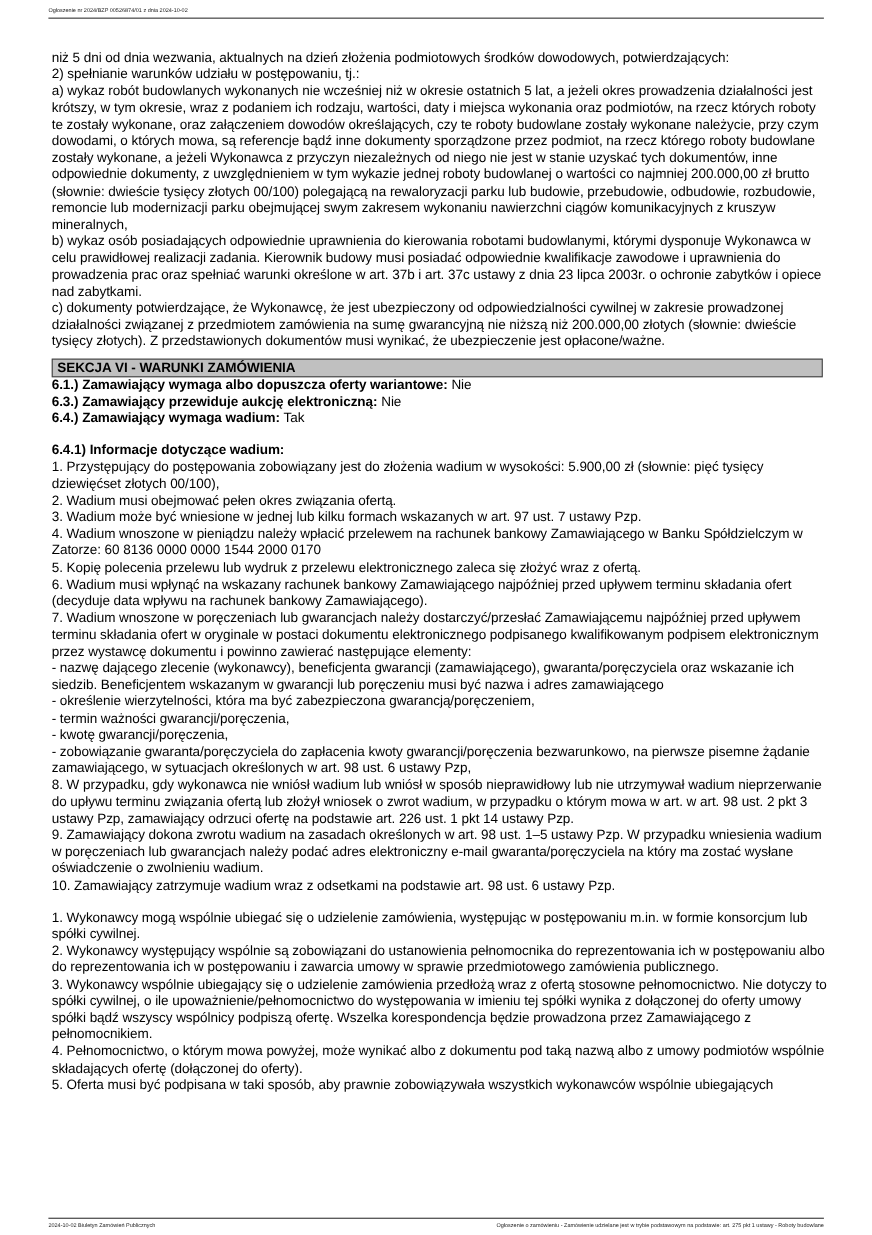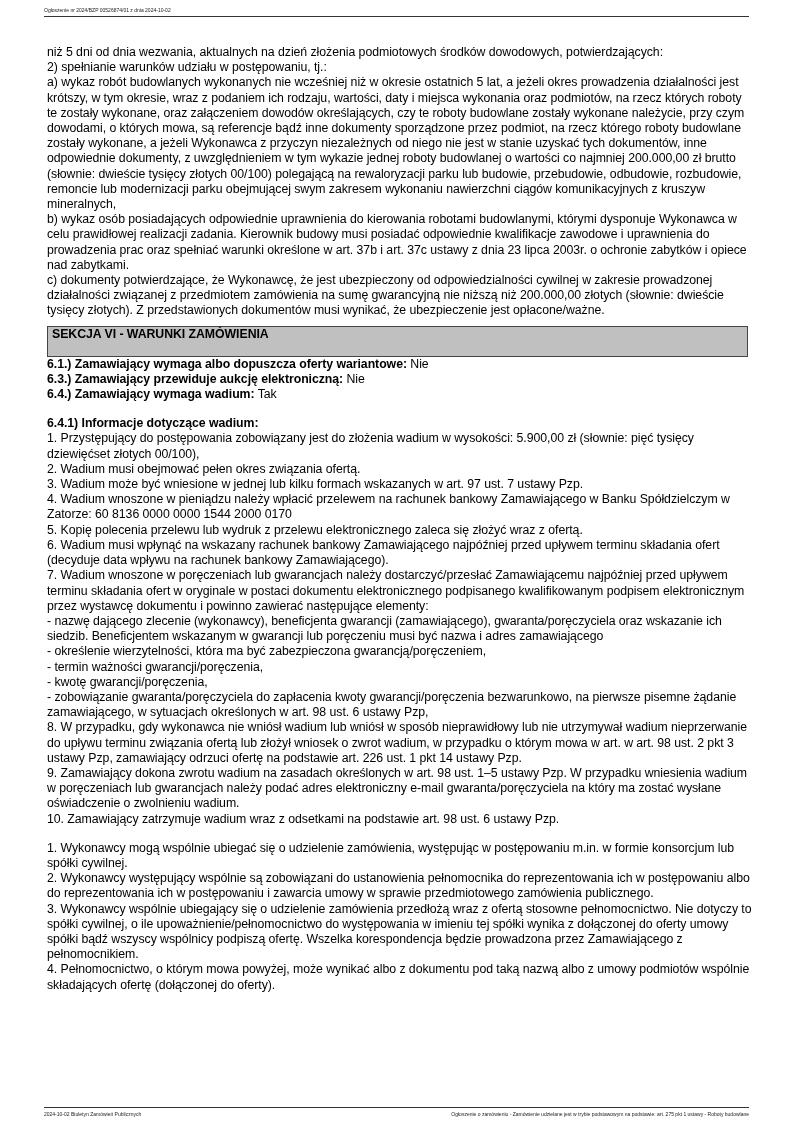--- a/index.html
+++ b/index.html
@@ -20,21 +20,21 @@
 
     .content {
       position: absolute; left: 47px; top: 45px; width: 705px;
       font-size: 12.3px; line-height: 15.2px; letter-spacing: -0.05px;
     }
     .content p { margin: 0; }
     .content .block { margin: 0; }
 
     .section-header {
       margin-top: 7px;
-      width: 701px; height: 31px;
+      width: 701px; height: 17px;
       background: #c0c0c0; border: 1px solid #444;
       font-weight: bold; font-size: 12.3px; line-height: 15px;
       padding-left: 4px;
     }
 
     .q { margin-top: 14px; }
     .q b { font-weight: bold; }
     .q-first { margin-top: 16px; }
   </style>
 </head>
@@ -83,19 +83,20 @@
     <p>9. Zamawiający dokona zwrotu wadium na zasadach określonych w art. 98 ust. 1–5 ustawy Pzp. W przypadku wniesienia wadium w poręczeniach lub gwarancjach należy podać adres elektroniczny e-mail gwaranta/poręczyciela na który ma zostać wysłane oświadczenie o zwolnieniu wadium.</p>
     <p>10. Zamawiający zatrzymuje wadium wraz z odsetkami na podstawie art. 98 ust. 6 ustawy Pzp.</p>
   </div>
 
 
   <div class="q">
     <p>1. Wykonawcy mogą wspólnie ubiegać się o udzielenie zamówienia, występując w postępowaniu m.in. w formie konsorcjum lub spółki cywilnej.</p>
     <p>2. Wykonawcy występujący wspólnie są zobowiązani do ustanowienia pełnomocnika do reprezentowania ich w postępowaniu albo do reprezentowania ich w postępowaniu i zawarcia umowy w sprawie przedmiotowego zamówienia publicznego.</p>
     <p>3. Wykonawcy wspólnie ubiegający się o udzielenie zamówienia przedłożą wraz z ofertą stosowne pełnomocnictwo. Nie dotyczy to spółki cywilnej, o ile upoważnienie/pełnomocnictwo do występowania w imieniu tej spółki wynika z dołączonej do oferty umowy spółki bądź wszyscy wspólnicy podpiszą ofertę. Wszelka korespondencja będzie prowadzona przez Zamawiającego z pełnomocnikiem.</p>
     <p>4. Pełnomocnictwo, o którym mowa powyżej, może wynikać albo z dokumentu pod taką nazwą albo z umowy podmiotów wspólnie składających ofertę (dołączonej do oferty).</p>
+    <p>5. Oferta musi być podpisana w taki sposób, aby prawnie zobowiązywała wszystkich wykonawców wspólnie ubiegających</p>
   </div>
 </div>
 
 <div class="page-footer">
   <span>2024-10-02 Biuletyn Zamówień Publicznych</span>
   <span>Ogłoszenie o zamówieniu - Zamówienie udzielane jest w trybie podstawowym na podstawie: art. 275 pkt 1 ustawy - Roboty budowlane</span>
 </div>
 
 </body></html>

